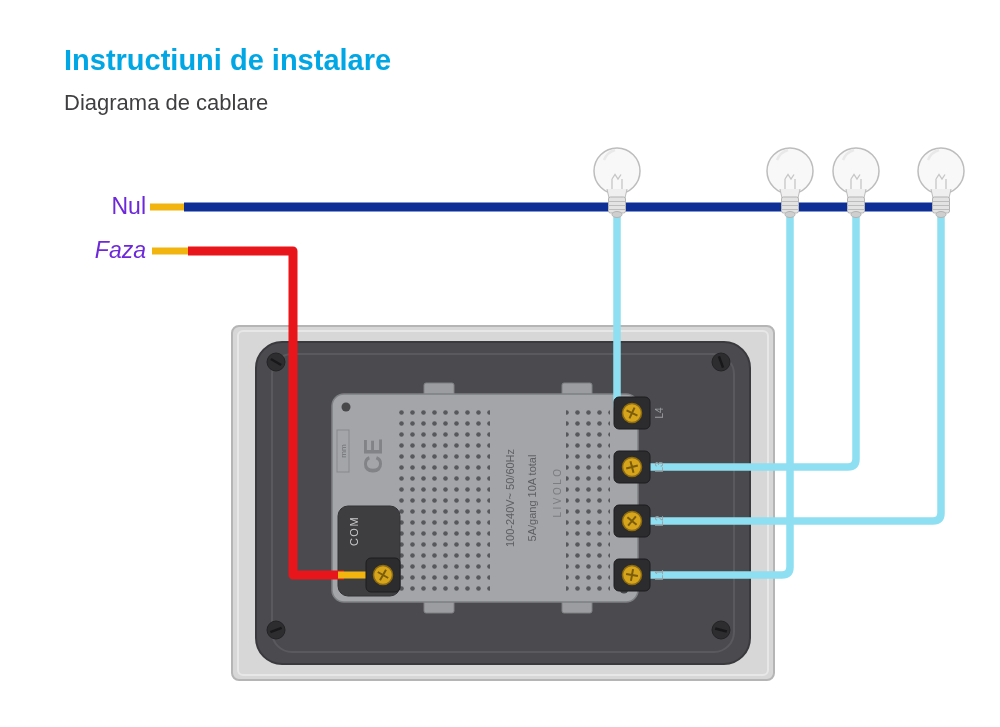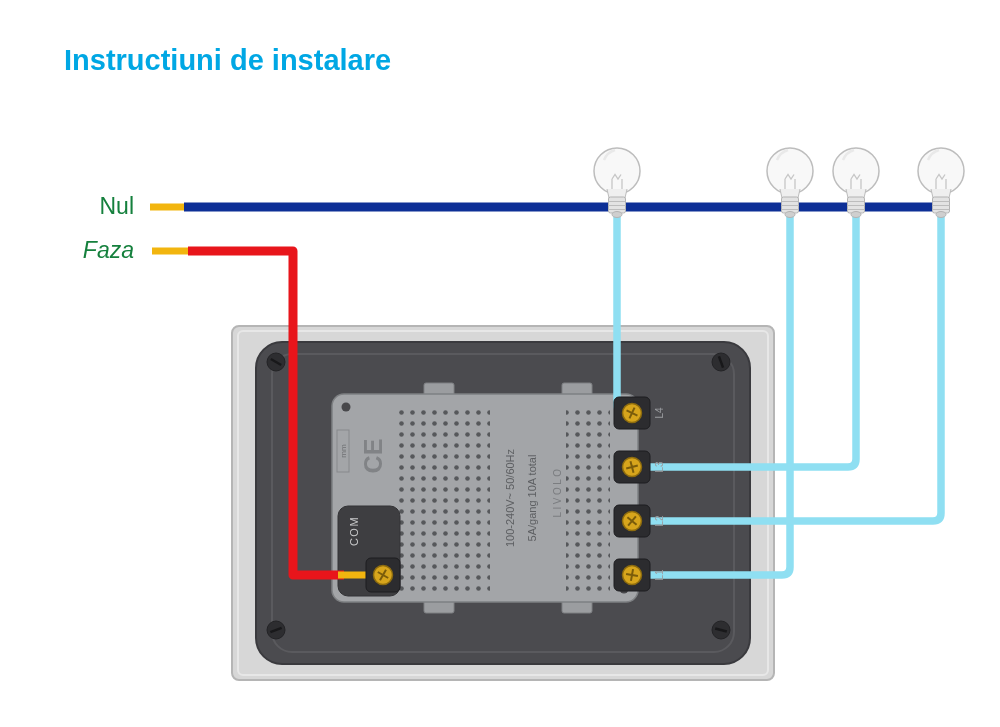--- a/index.html
+++ b/index.html
@@ -1,31 +1,32 @@
 <!DOCTYPE html>
 <html><head>
 <meta charset="utf-8">
 <style>
   html,body{margin:0;padding:0;background:#ffffff;}
   .page{position:relative;width:1000px;height:727px;background:#ffffff;overflow:hidden;
         font-family:"Liberation Sans", sans-serif;padding-left:28px;}
   .title{position:absolute;left:64px;top:44px;font-size:29px;font-weight:bold;color:#00a7e4;}
   .subtitle{position:absolute;left:64px;top:90px;font-size:22px;color:#3f3f41;}
-  .wire-label{position:absolute;left:28px;width:106px;text-align:right;font-size:23px;color:#15803d;}
+  .wire-label{position:absolute;left:40px;width:106px;text-align:right;font-size:23px;color:#6d28d9;}
   .lbl-nul{top:193px;}
   .lbl-faza{top:237px;font-style:italic;}
   svg{position:absolute;left:0;top:0;}
   text{font-family:"Liberation Sans", sans-serif;}
 </style>
 </head>
 <body>
 
 <div class="page">
 
   <div class="title">Instructiuni de instalare</div>
+  <div class="subtitle">Diagrama de cablare</div>
   <div class="wire-label lbl-nul">Nul</div>
   <div class="wire-label lbl-faza">Faza</div>
 
   <svg width="1000" height="727" viewBox="0 0 1000 727">
     <defs>
       <pattern id="holes" width="11" height="11" patternUnits="userSpaceOnUse">
         <circle cx="5.5" cy="5.5" r="2.3" fill="#56585b"></circle>
       </pattern>
       <g id="bulb">
         <circle cx="0" cy="171" r="23" fill="#f8f8f8" stroke="#bdbdbd" stroke-width="1.5"></circle>

